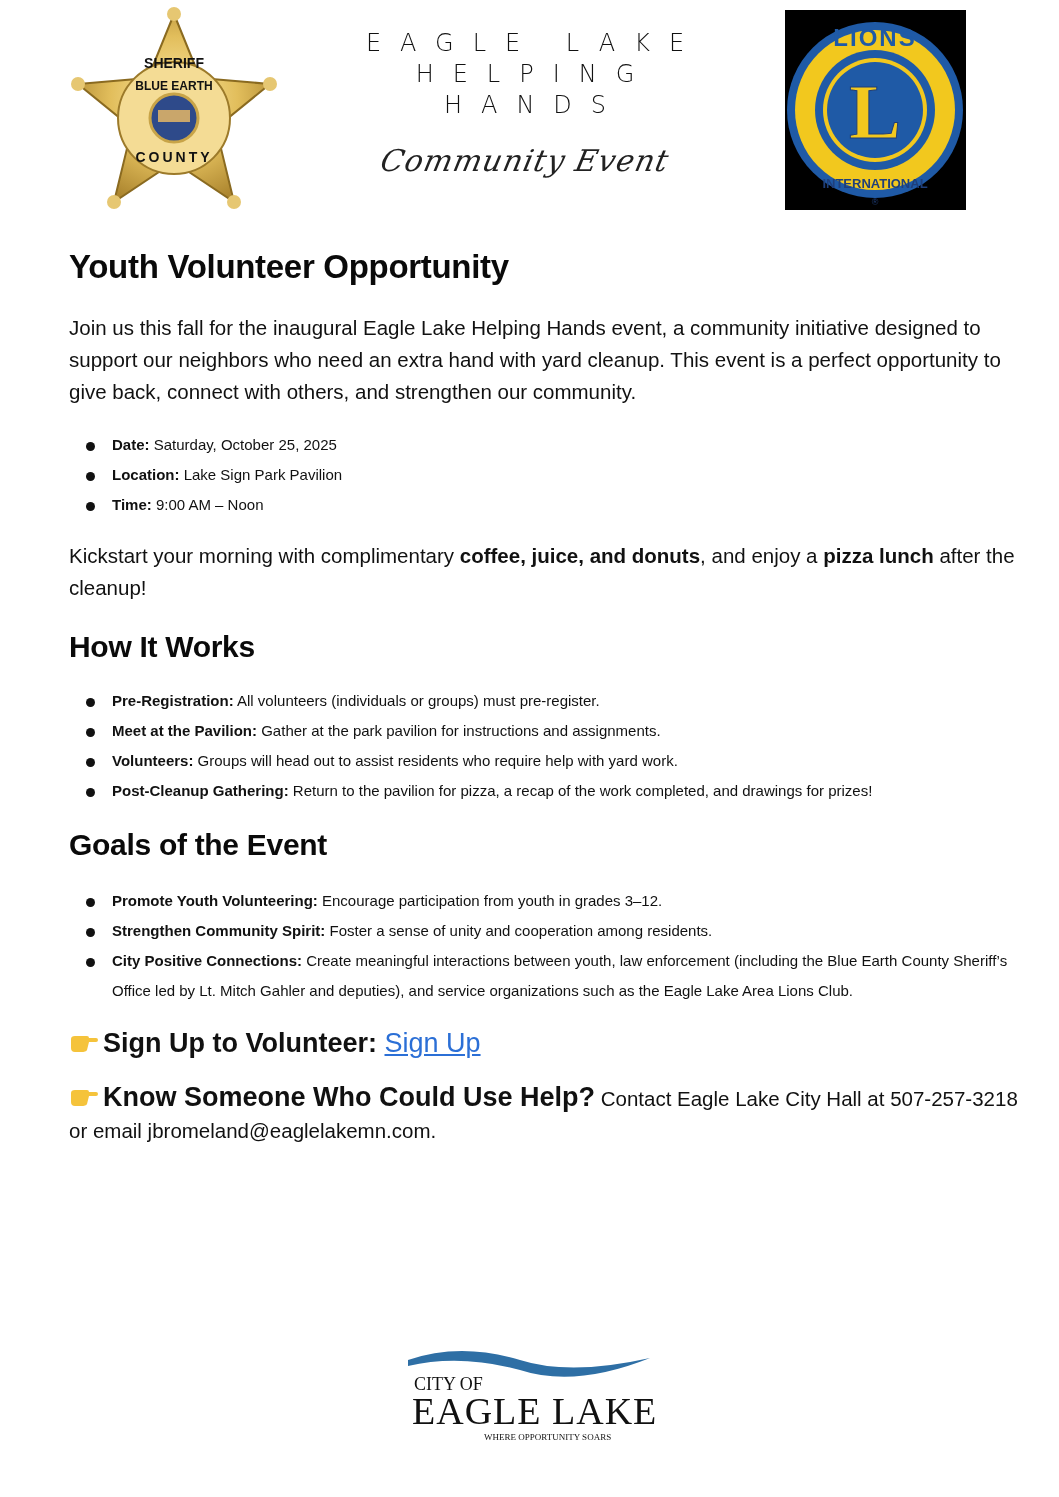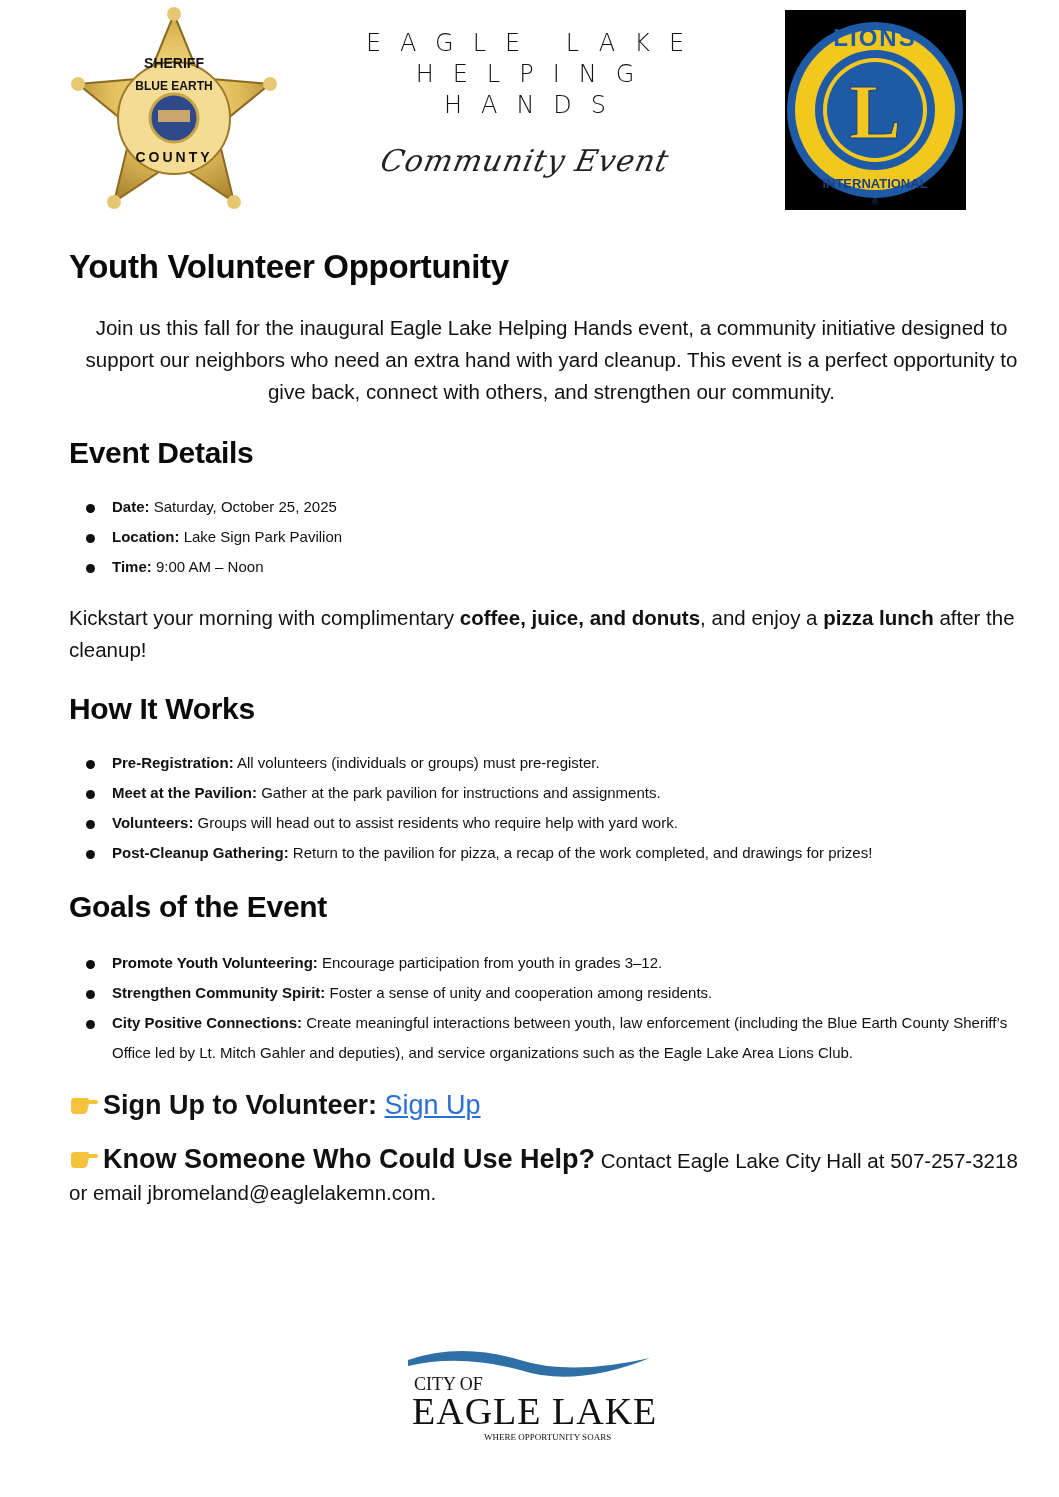--- a/index.html
+++ b/index.html
@@ -24,21 +24,21 @@
   .content { position: absolute; left: 49px; top: 240px; width: 965px; margin-left: 20px; }
   h1 {
     font-family: "Liberation Sans", sans-serif; font-weight: 700; font-size: 33px;
     margin: 8px 0 0 0; letter-spacing: -0.3px; color: #0a0a0a;
   }
   h2 {
     font-family: "Liberation Sans", sans-serif; font-weight: 700; font-size: 30px;
     margin: 0; letter-spacing: -0.3px; color: #0a0a0a;
   }
   p { font-size: 20.5px; line-height: 32px; margin: 0; }
-  .intro { margin-top: 26px; text-align: center; }
+  .intro { margin-top: 26px; }
   ul { list-style: none; margin: 0; padding: 0; }
   li { position: relative; padding-left: 43px; font-size: 15px; line-height: 30px; }
   li .dot {
     position: absolute; left: 17px; top: 12px; width: 9px; height: 9px;
     border-radius: 50%; background: #111;
   }
   li .sub { display: block; font-style: italic; }
   b { font-weight: 700; }
   .link { color: #2b6fd6; text-decoration: underline; cursor: pointer; }
   .cta { font-size: 27px; font-weight: 700; }
@@ -92,21 +92,20 @@
     <text x="90" y="36" text-anchor="middle" font-family="Liberation Sans, sans-serif" font-weight="700" font-size="24" fill="#1f5aa6" letter-spacing="2">LIONS</text>
     <text x="90" y="178" text-anchor="middle" font-family="Liberation Sans, sans-serif" font-weight="700" font-size="13" fill="#1f3f7a">INTERNATIONAL</text>
     <text x="90" y="195" text-anchor="middle" font-family="Liberation Sans, sans-serif" font-size="9" fill="#1f3f7a">®</text>
   </svg>
 </div>
 
 <div class="content">
   <h1>Youth Volunteer Opportunity</h1>
   <p class="intro">Join us this fall for the inaugural Eagle Lake Helping Hands event, a community initiative designed to support our neighbors who need an extra hand with yard cleanup. This event is a perfect opportunity to give back, connect with others, and strengthen our community.</p>
 
-  <h2 style="margin-top:28px">Event Details</h2>
   <ul style="margin-top:22px">
     <li>
       <span class="dot"></span>
       <b>Date:</b>
       <span>Saturday, October 25, 2025</span>
     </li>
     <li>
       <span class="dot"></span>
       <b>Location:</b>
       <span>Lake Sign Park Pavilion</span>

